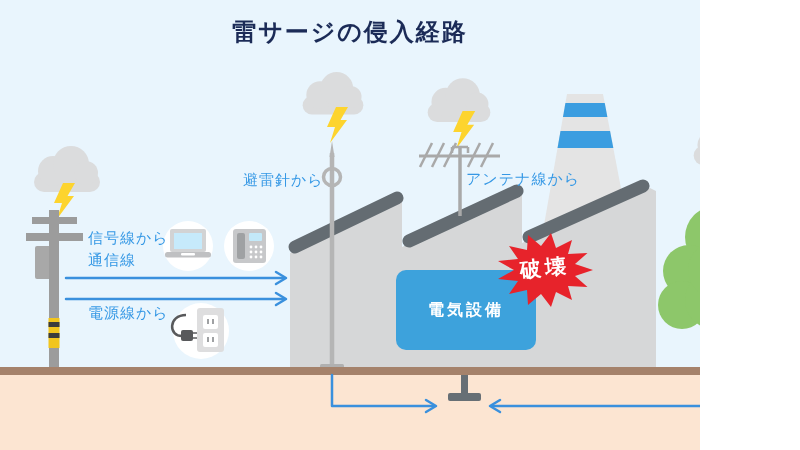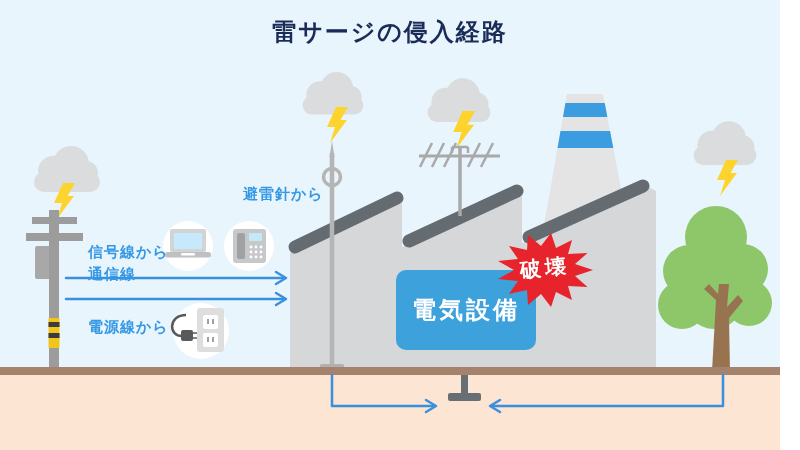--- a/index.html
+++ b/index.html
@@ -1,38 +1,38 @@
 <!DOCTYPE html>
 <html><head>
 <meta charset="utf-8">
 <style>
   html,body{margin:0;padding:0;}
   .stage{
-    position:relative;width:780px;height:450px;overflow:hidden;
+    position:relative;width:700px;height:450px;overflow:hidden;
     background:#e9f5fd;
     font-family:"Liberation Sans","DejaVu Sans",sans-serif;
   }
   .scene{position:absolute;left:0;top:0;}
   .title{
     position:absolute;top:16px;left:0;right:0;text-align:center;
     font-size:24px;font-weight:700;color:#1b2b57;letter-spacing:2px;
   }
   .lbl{
-    position:absolute;color:#3598e5;font-weight:700;font-size:15px;
-    line-height:22px;white-space:nowrap;letter-spacing:1px;margin-top:14px;
+    position:absolute;color:#3598e5;font-weight:400;font-size:15px;
+    line-height:22px;white-space:nowrap;letter-spacing:1px;
   }
   .lbl-comm{left:88px;top:227px;}
   .lbl-power{left:88px;top:302px;}
   .lbl-rod{left:243px;top:169px;}
   .lbl-antenna{left:466px;top:168px;}
   .lbl-ground{left:578px;top:412px;}
   .equip-text{
     position:absolute;left:396px;top:270px;width:140px;height:80px;
     display:flex;align-items:center;justify-content:center;
-    color:#fff;font-size:24px;font-weight:700;letter-spacing:3px;
+    color:#fff;font-size:16px;font-weight:700;letter-spacing:3px;
   }
   .burst-text{
     position:absolute;left:503px;top:254px;width:84px;text-align:center;
     color:#fff;font-size:21px;font-weight:700;letter-spacing:4px;
     transform:rotate(-6deg);
   }
 </style>
 </head>
 <body>
 
@@ -197,16 +197,17 @@
   </svg>
 
   <div class="title">雷サージの侵入経路</div>
 
   <div class="lbl lbl-comm">
     <div>信号線から</div>
     <div>通信線</div>
   </div>
   <div class="lbl lbl-power">電源線から</div>
   <div class="lbl lbl-rod">避雷針から</div>
+  <div class="lbl lbl-antenna">アンテナ線から</div>
 
   <div class="equip-text">電気設備</div>
   <div class="burst-text">破壊</div>
 </div>
 
 </body></html>

